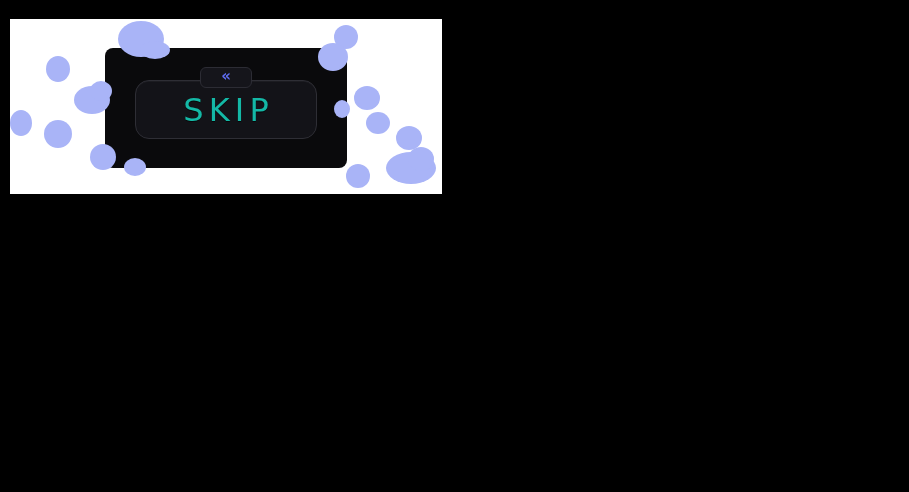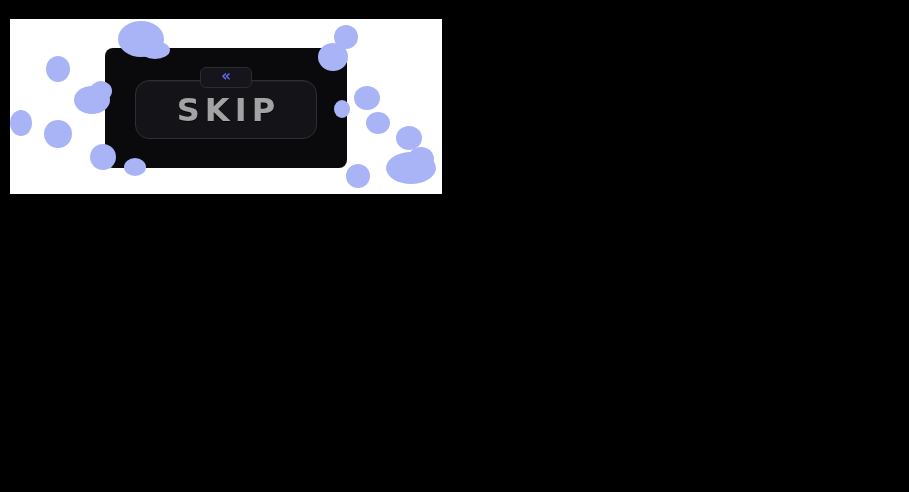--- a/index.html
+++ b/index.html
@@ -69,23 +69,23 @@
     border: 1px solid #2e2e35;
     border-radius: 14px;
     display: flex;
     align-items: center;
     justify-content: center;
     cursor: pointer;
     z-index: 2;
     box-shadow: inset 0 1px 0 rgba(255,255,255,0.04);
   }
   .skip-button .skip-label {
-    color: #a3a3a3;
+    color: #14b8a6;
     font-size: 32px;
-    font-weight: 700;
+    font-weight: 400;
     letter-spacing: 0.16em;
     padding-left: 0.16em; 
     text-shadow: 0 1px 0 rgba(0,0,0,0.6);
   }
   .blob {
     position: absolute;
     background: var(--color-blob, #a9b4f7);
     border-radius: 50%;
     z-index: 4;
     pointer-events: none;

